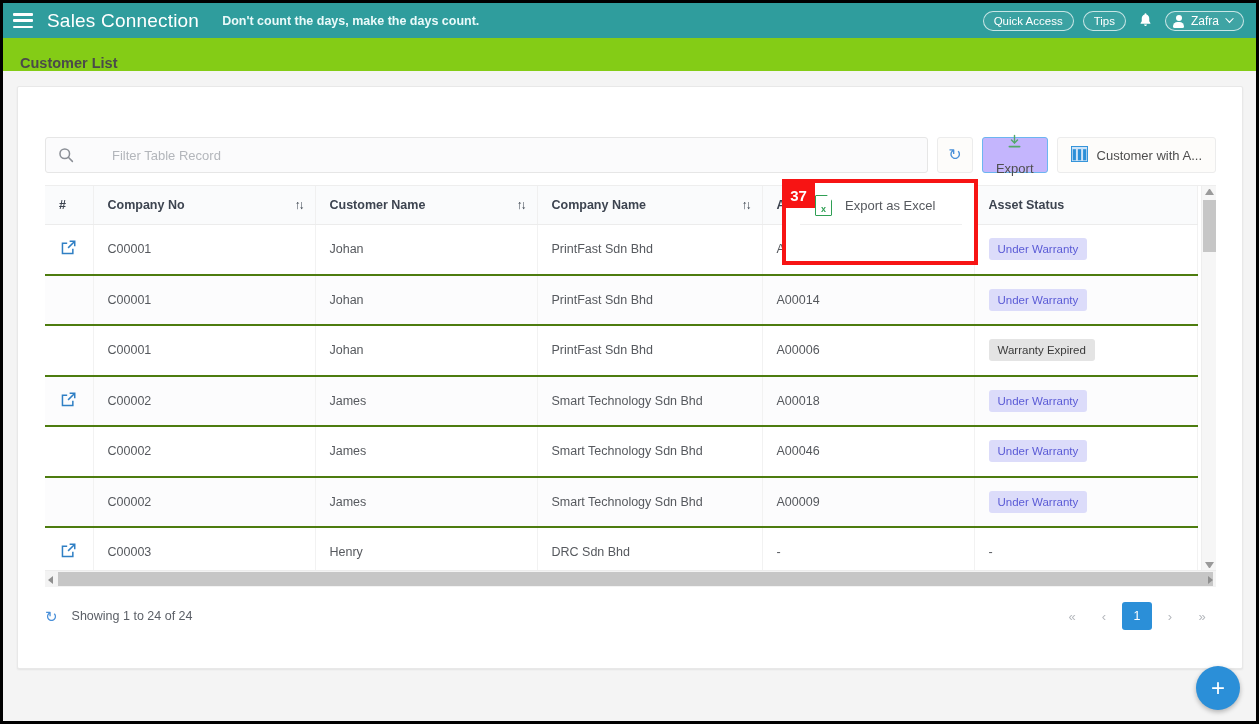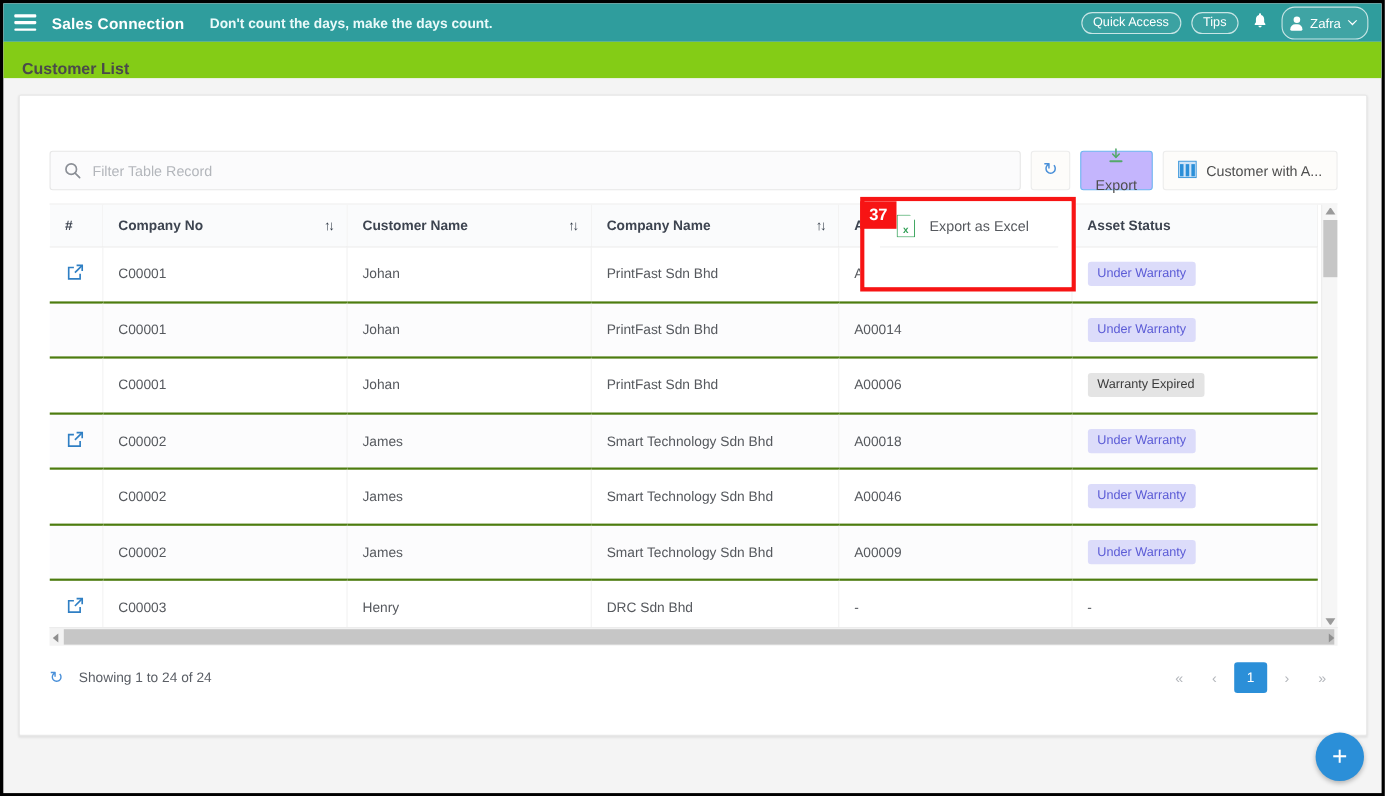--- a/index.html
+++ b/index.html
@@ -20,35 +20,35 @@
   
   .appbar {
     height: 35px;
     background: #2f9d9d;
     display: flex; align-items: center;
     padding: 0 12px 0 10px;
     color: #ffffff;
   }
   .hamburger { width: 20px; height: 15px; display:flex; flex-direction:column; justify-content:space-between; cursor:pointer; margin-right: 14px;}
   .hamburger span { display:block; height:2.5px; background:#fff; border-radius:1px; }
-  .brand { font-size: 14px; font-weight: bold; letter-spacing: .2px; }
+  .brand { font-size: 19px; font-weight: normal; letter-spacing: .2px; }
   .tagline { font-size: 12.5px; margin-left: 23px; color: #eafafa; font-weight: 700; }
   .appbar-right { margin-left: auto; display: flex; align-items: center; gap: 9px; }
   .pill {
     border: 1px solid rgba(255,255,255,.72);
     border-radius: 11px;
     height: 20px; padding: 0 10px;
     display: flex; align-items: center;
     font-size: 11.5px; color: #fff; cursor: pointer;
     background: rgba(255,255,255,.06);
   }
   .bell { font-size: 15px; cursor: pointer; line-height: 1; padding: 0 3px; }
   .userpill {
     border: 1px solid rgba(255,255,255,.72);
-    border-radius: 12px; height: 30px; padding: 0 9px 0 7px;
+    border-radius: 12px; height: 20px; padding: 0 9px 0 7px;
     display: flex; align-items: center; gap: 6px;
     font-size: 12px; cursor: pointer; background: rgba(255,255,255,.08);
   }
   .avatar-dot { width: 12px; height: 12px; position: relative; display:inline-block; }
   .avatar-dot::before { content:""; position:absolute; left:3px; top:0; width:6px; height:6px; border-radius:50%; background:#fff; }
   .avatar-dot::after { content:""; position:absolute; left:0.5px; top:7px; width:11px; height:6px; border-radius:6px 6px 2px 2px; background:#fff; }
 
   
   .page-title-bar {
     height: 33px; display: flex; align-items: flex-end;
@@ -78,20 +78,21 @@
     border-radius: 3px;
     background: #fbfbfc;
     display: flex; align-items: center;
     padding: 0 12px;
   }
   .search-icon { color: #8b8f96; margin-right: 10px; display:flex; }
   .search-box input {
     border: 0; outline: 0; background: transparent;
     font-size: 13px; font-family: inherit; color: #555;
     width: 100%;
+    margin-left: 28px;
   }
   .search-box input::placeholder { color: #b3b6bb; }
 
   .tbtn {
     height: 36px; border-radius: 3px;
     background: #fdfcfa;
     border: 1px solid #ececec;
     display: flex; align-items: center; justify-content: center;
     gap: 9px; padding: 0 13px;
     font-size: 13px; color: #4e4e4e;

